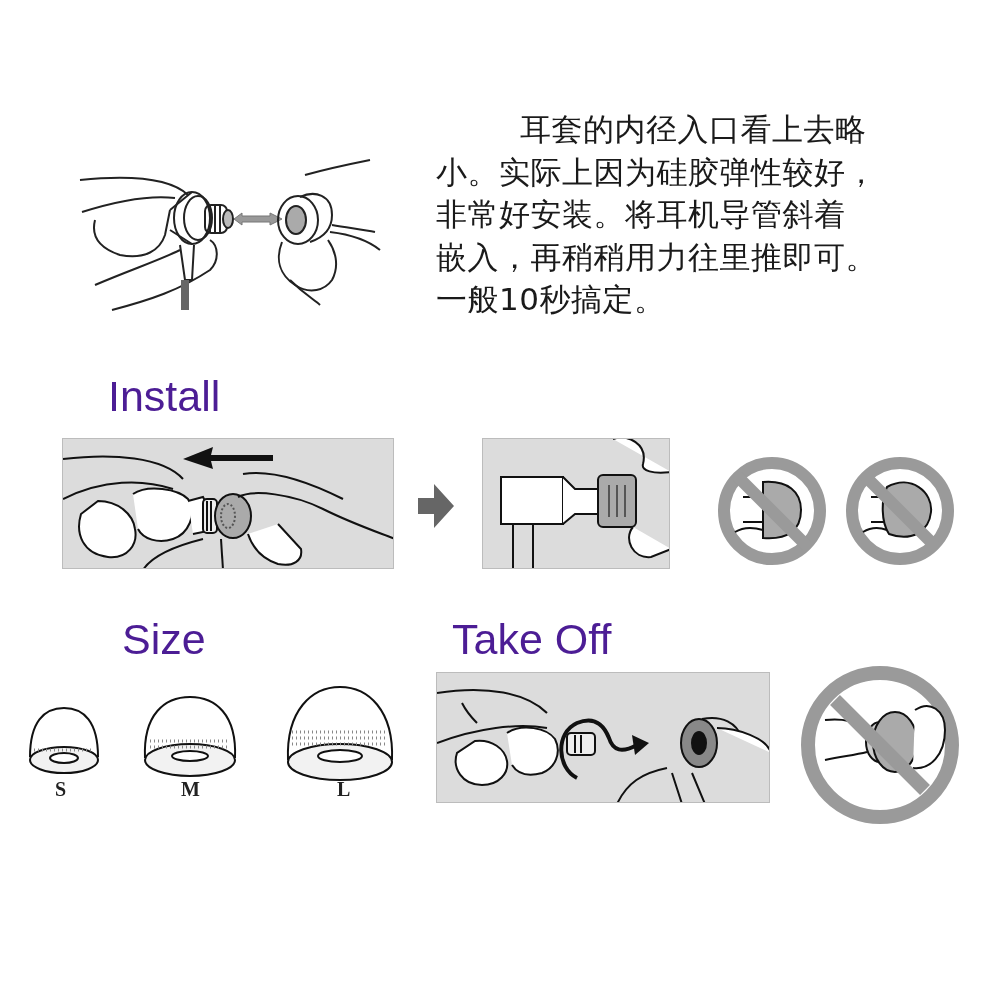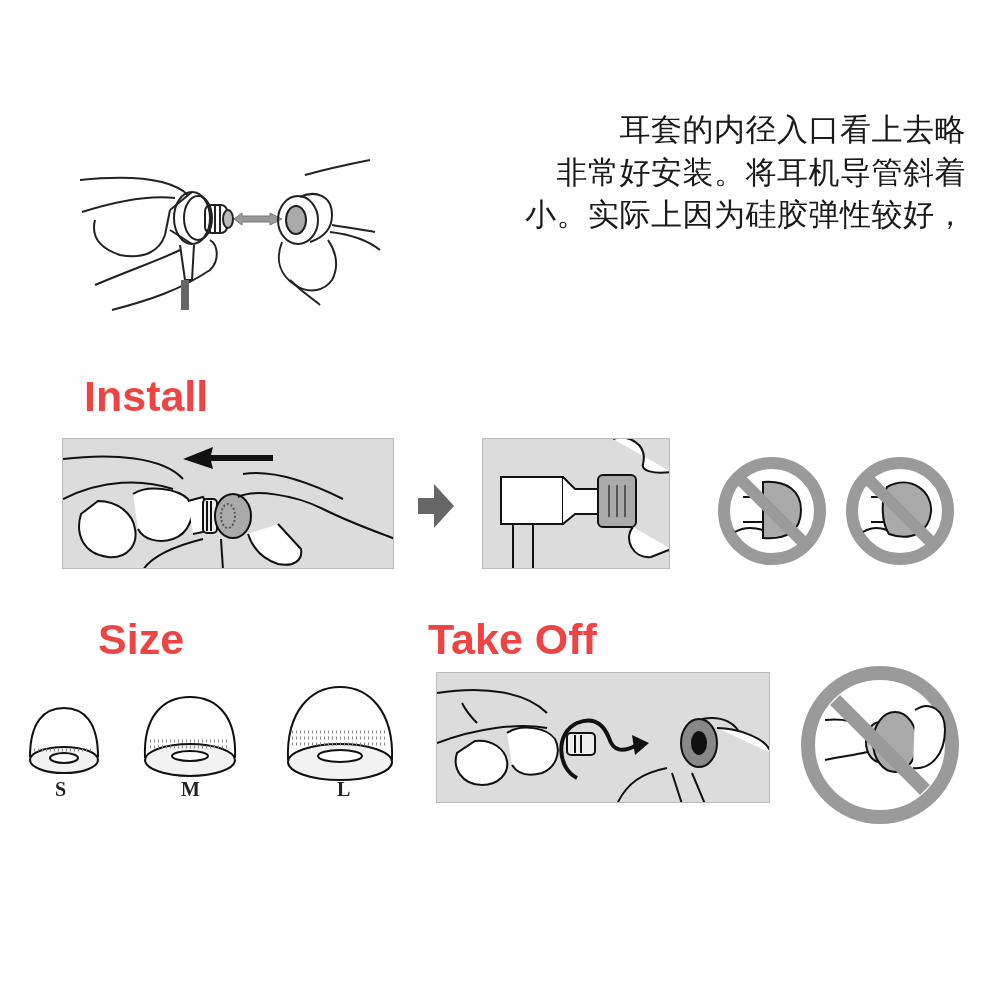--- a/index.html
+++ b/index.html
@@ -1,24 +1,24 @@
 <!DOCTYPE html>
 <html><head>
 <meta charset="utf-8">
 <style>
   html, body { margin:0; padding:0; background:#ffffff; }
   body { width:1000px; height:1000px; position:relative; overflow:hidden;
          font-family:"DejaVu Sans", "Liberation Sans", sans-serif; color:#111; }
   .abs { position:absolute; }
   .cn-text { left:436px; top:108px; width:530px; font-size:31px; line-height:42.5px;
              color:#1a1a1a; letter-spacing:0.5px; font-family:"DejaVu Sans", sans-serif; }
-  .cn-line { display:block; white-space:nowrap;text-align:right; }
+  .cn-line { display:block; white-space:nowrap; }
   .cn-line.indent { padding-left:84px; }
-  .heading { color:#ef4444; font-family:"Liberation Sans", sans-serif; font-weight:bold;
-             font-size:43px; line-height:46px; white-space:nowrap; }
+  .heading { color:#4c1d95; font-family:"Liberation Sans", sans-serif; font-weight:normal;
+             font-size:43px; line-height:46px; white-space:nowrap;margin-left:24px; }
   .panel { background:#dcdcdc; border:1.5px solid #bcbcbc; box-sizing:border-box; overflow:hidden; }
   .size-label { font-family:"Liberation Serif", serif; font-weight:bold; font-size:20px; color:#222; }
   svg { display:block; }
 </style>
 </head>
 <body>
 
 <div class="abs" style="left:70px;top:150px;width:320px;height:170px;">
   <svg width="320" height="170" viewBox="0 0 320 170" fill="none" stroke="#222" stroke-width="2">
 
@@ -47,22 +47,24 @@
     <path d="M235 25 C260 18 290 12 300 10"></path>
     <path d="M260 82 C285 85 300 92 310 100"></path>
     <path d="M262 75 C280 78 295 80 305 82"></path>
     <path d="M212 92 C205 110 210 125 225 135 C240 145 255 140 262 130 C270 115 265 100 258 90"></path>
     <path d="M220 130 C235 145 245 150 250 155"></path>
   </svg>
 </div>
 
 <div class="abs cn-text">
   <span class="cn-line indent">耳套的内径入口看上去略</span>
+  <span class="cn-line">小。实际上因为硅胶弹性较好，</span>
   <span class="cn-line">非常好安装。将耳机导管斜着</span>
-  <span class="cn-line">小。实际上因为硅胶弹性较好，</span>
+  <span class="cn-line">嵌入，再稍稍用力往里推即可。</span>
+  <span class="cn-line">一般10秒搞定。</span>
 </div>
 
 <div class="abs heading" style="left:84px;top:373px;">Install</div>
 
 <div class="abs panel" style="left:62px;top:438px;width:332px;height:131px;">
   <svg width="332" height="131" viewBox="0 0 332 131" fill="none" stroke="#111" stroke-width="2">
     <g>
       <path d="M120 20 L150 8 L148 16 L210 16 L210 22 L148 22 L150 30 Z" fill="#111" stroke="none"></path>
     </g>
     <path d="M0 20 C50 14 100 18 120 40"></path>

